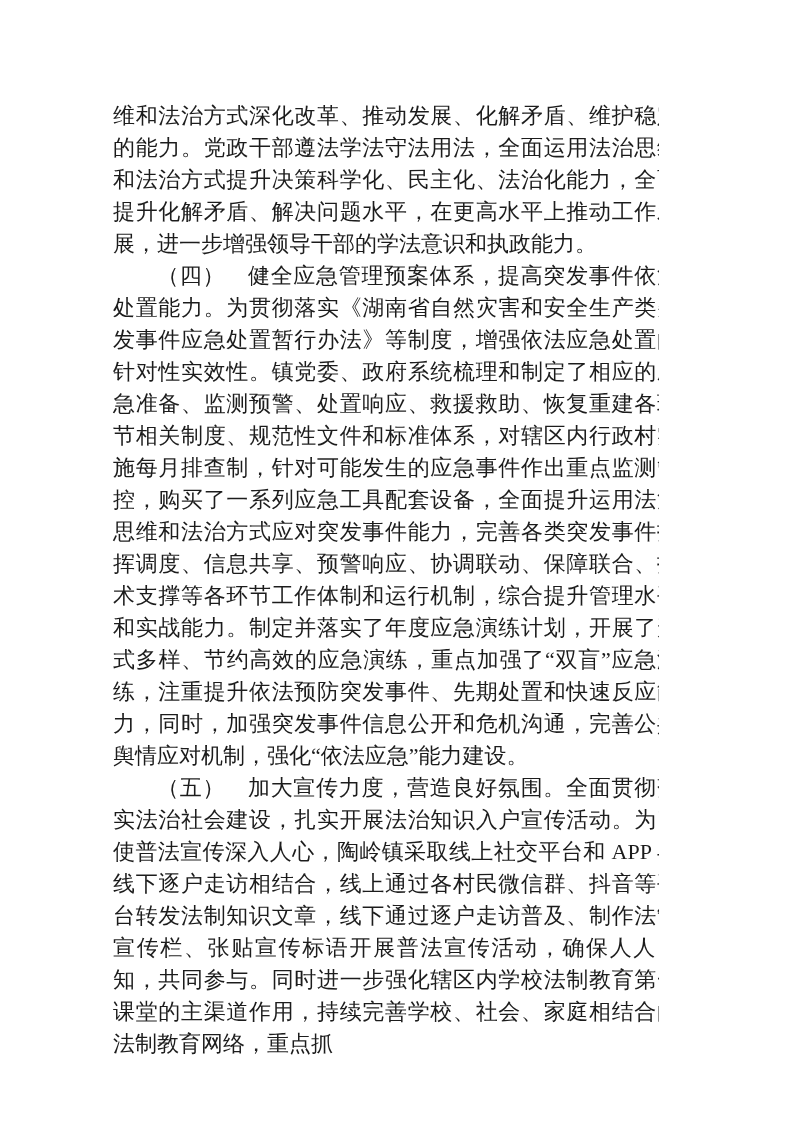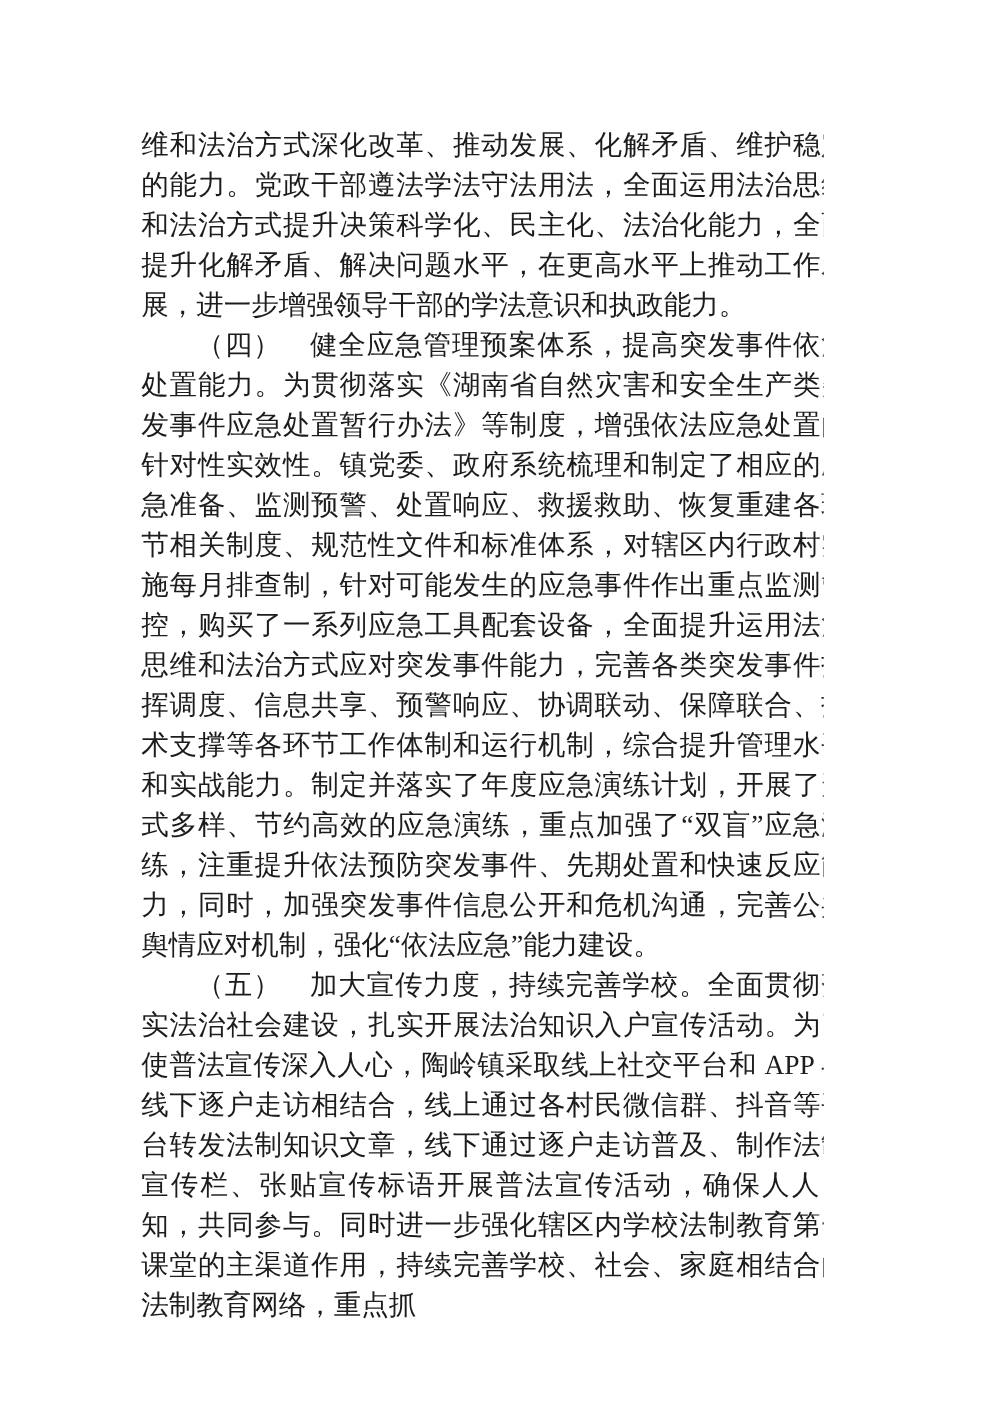--- a/index.html
+++ b/index.html
@@ -42,16 +42,16 @@
 </head>
 <body>
 
 <div class="page">
   <div class="text-block">
 
     <p class="para"><span>维和法治方式深化改革、推动发展、化解矛盾、维护稳定的能力。党政干部遵法学法守法用法，全面运用法治思维和法治方式提升决策科学化、民主化、法治化能力，全面提升化解矛盾、解决问题水平，在更高水平上推动工作发展，进一步增强领导干部的学法意识和执政能力。</span></p>
 
     <p class="para indent"><span class="heading-bold">（四）　健全应急管理预案体系，提高突发事件依法处置能力。</span><span>为贯彻落实《湖南省自然灾害和安全生产类突发事件应急处置暂行办法》等制度，增强依法应急处置的针对性实效性。镇党委、政府系统梳理和制定了相应的应急准备、监测预警、处置响应、救援救助、恢复重建各环节相关制度、规范性文件和标准体系，对辖区内行政村实施每月排查制，针对可能发生的应急事件作出重点监测管控，购买了一系列应急工具配套设备，全面提升运用法治思维和法治方式应对突发事件能力，完善各类突发事件指挥调度、信息共享、预警响应、协调联动、保障联合、技术支撑等各环节工作体制和运行机制，综合提升管理水平和实战能力。制定并落实了年度应急演练计划，开展了形式多样、节约高效的应急演练，重点加强了“双盲”应急演练，注重提升依法预防突发事件、先期处置和快速反应能力，同时，加强突发事件信息公开和危机沟通，完善公共舆情应对机制，强化“依法应急”能力建设。</span></p>
 
-    <p class="para indent"><span class="heading-bold">（五）　加大宣传力度，持续完善学校。</span><span>全面贯彻落实法治社会建设，扎实开展法治知识入户宣传活动。为了使普法宣传深入人心，陶岭镇采取线上社交平台和 APP 与线下逐户走访相结合，线上通过各村民微信群、抖音等平台转发法制知识文章，线下通过逐户走访普及、制作法制宣传栏、张贴宣传标语开展普法宣传活动，确保人人皆知，共同参与。同时进一步强化辖区内学校法制教育第一课堂的主渠道作用，持续完善学校、社会、家庭相结合的法制教育网络，重点抓</span></p>
+    <p class="para indent"><span class="heading-bold">（五）　加大宣传力度，营造良好氛围。</span><span>全面贯彻落实法治社会建设，扎实开展法治知识入户宣传活动。为了使普法宣传深入人心，陶岭镇采取线上社交平台和 APP 与线下逐户走访相结合，线上通过各村民微信群、抖音等平台转发法制知识文章，线下通过逐户走访普及、制作法制宣传栏、张贴宣传标语开展普法宣传活动，确保人人皆知，共同参与。同时进一步强化辖区内学校法制教育第一课堂的主渠道作用，持续完善学校、社会、家庭相结合的法制教育网络，重点抓</span></p>
 
   </div>
 </div>
 
 </body></html>

